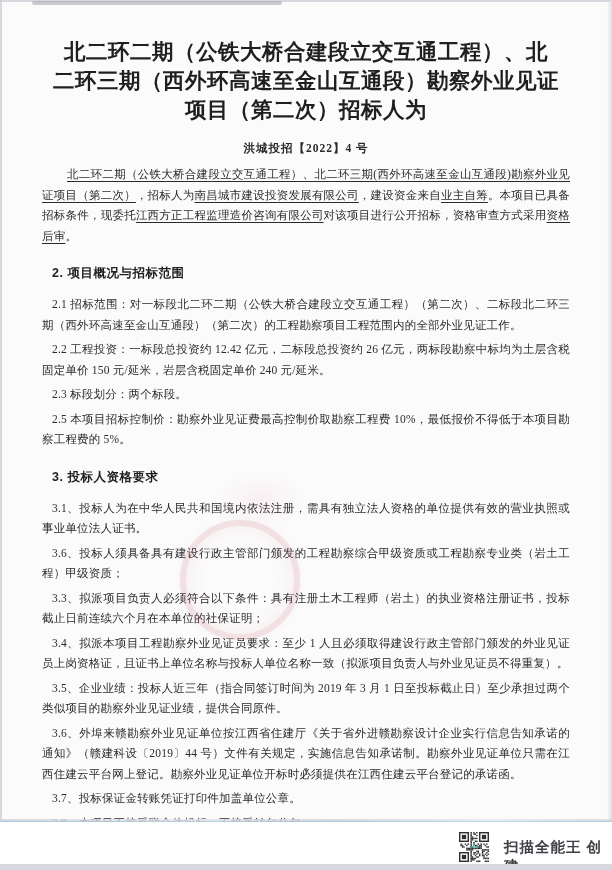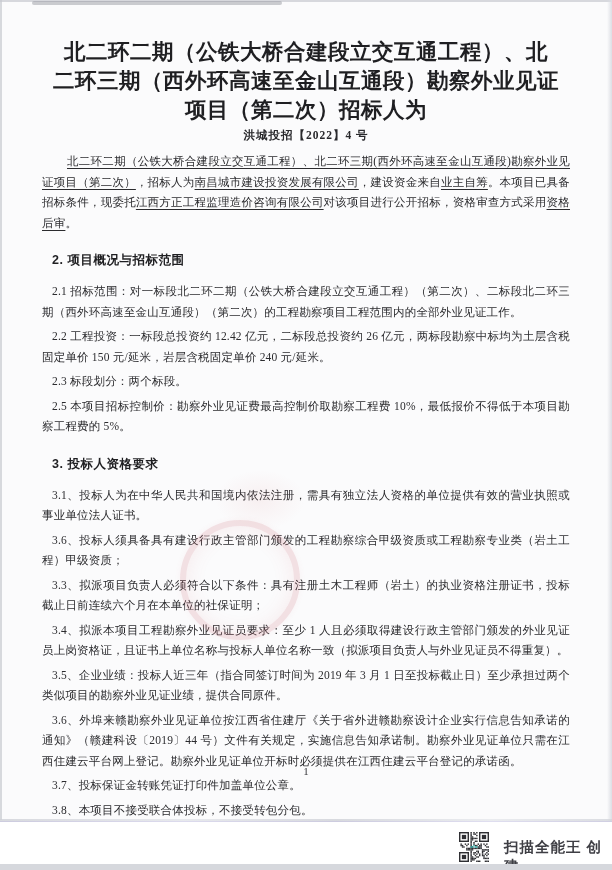--- a/index.html
+++ b/index.html
@@ -1,40 +1,40 @@
 <!DOCTYPE html>
 <html><head>
 <meta charset="utf-8">
 <style>
   html, body { margin: 0; padding: 0; background: #ffffff; }
   .canvas {
     position: relative;
     width: 612px; height: 870px;
     overflow: hidden;
-    background: #c4b5fd;
+    background: #0ea5e9;
     font-family: "Liberation Serif", "DejaVu Serif", serif;
     color: #28282b;
   }
   
   .sheet {
     position: absolute; left: 0; top: 0; width: 612px; height: 821px;
     background: #fbfbfc;
   }
   .title {
     margin: 38px 40px 0 40px;
     text-align: center;
     font-family: "Liberation Sans", "DejaVu Sans", sans-serif;
     font-weight: 700;
     font-size: 21.5px;
     line-height: 29px;
     letter-spacing: 0.5px;
     color: #1f1f22;
   }
   .doc-number {
-    margin-top: 3px;
+    margin-top: 16px;
     text-align: center;
     font-weight: 700;
     font-size: 11.5px;
     letter-spacing: 1px;
     color: #29292c;
   }
   .content {
     margin: 8px 42px 0 42px;
   }
   .content h2 {

